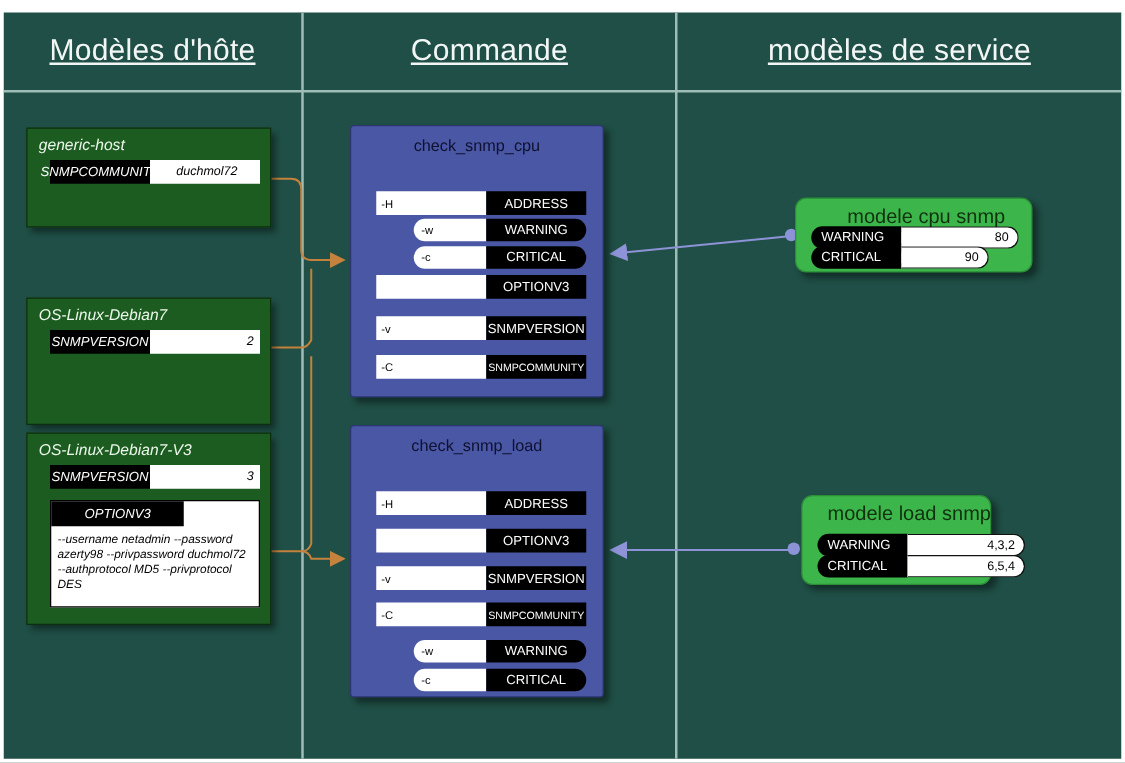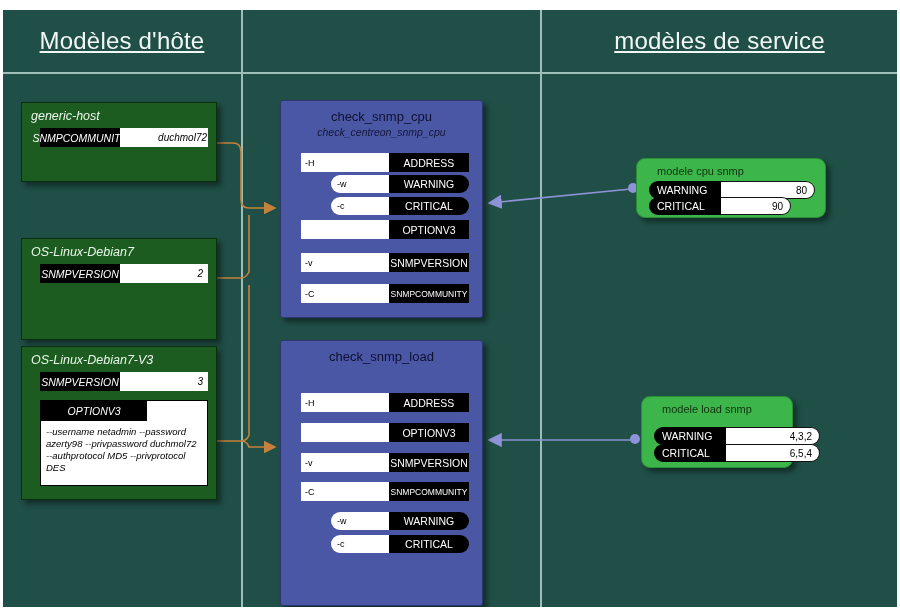--- a/index.html
+++ b/index.html
@@ -28,22 +28,22 @@
 
   
   .cmd{background:#4a57a5;border:1px solid #2d3671;border-radius:3px;}
   .cmd .ctitle{position:absolute;left:0;right:0;top:8px;text-align:center;
                color:#0e1130;font-size:13px;white-space:nowrap;}
   .cmd .csub{position:absolute;left:0;right:0;top:25px;text-align:center;
              color:#141838;font-size:10.5px;font-style:italic;white-space:nowrap;}
 
   
   .svc{background:#3cb54a;border:1px solid #2c8f38;border-radius:9px;}
-  .svc .stitle{position:absolute;left:0;right:0;top:6px;
-               color:#10320f;font-size:11px;white-space:nowrap;padding-left:20px;}
+  .svc .stitle{position:absolute;left:0;right:0;top:6px;text-align:center;
+               color:#10320f;font-size:16px;white-space:nowrap;padding-left:20px;}
 
   
   
   .mrow{position:absolute;display:flex;align-items:stretch;height:19px;
         box-sizing:border-box;}
   .mrow .val{background:#ffffff;color:#000;display:flex;align-items:center;
              font-size:10px;box-sizing:border-box;}
   .mrow .lab{background:#000000;color:#ffffff;display:flex;align-items:center;
              justify-content:center;font-size:10.5px;box-sizing:border-box;}
 
@@ -79,20 +79,21 @@
 </head>
 <body>
 
 <div id="canvas">
 
   <div class="vdiv" style="left:238px"></div>
   <div class="vdiv" style="left:537px"></div>
   <div class="hdiv"></div>
 
   <div class="colhead" style="left:0;width:238px">Modèles d'hôte</div>
+  <div class="colhead" style="left:240px;width:297px">Commande</div>
   <div class="colhead" style="left:539px;width:355px">modèles de service</div>
 
   <svg class="links">
     <defs>
       <marker id="arrTan" markerWidth="8" markerHeight="8" refX="7" refY="4" orient="auto">
           <path d="M0,0 L8,4 L0,8 z" fill="#c4823c"></path>
         </marker>
       <marker id="arrBlue" markerWidth="9" markerHeight="9" refX="8" refY="4.5" orient="auto">
           <path d="M0,0 L9,4.5 L0,9 z" fill="#8d93d6"></path>
         </marker>
@@ -109,21 +110,21 @@
     <path d="M628,179 L486,193" fill="none" stroke="#8d93d6" stroke-width="1.6" marker-end="url(#arrBlue)"></path>
 
     <circle cx="632" cy="429" r="5" fill="#8d93d6"></circle>
     <path d="M630,430 L486,430" fill="none" stroke="#8d93d6" stroke-width="1.6" marker-end="url(#arrBlue)"></path>
   </svg>
 
   <div class="node host" style="left:18px;top:92px;width:196px;height:80px">
     <div class="title">generic-host</div>
     <div class="mrow rect" style="left:18px;top:25px;width:168px">
       <div class="lab" style="width:80px">SNMPCOMMUNITY</div>
-      <div class="val" style="width:88px;justify-content:flex-end;padding-right:1px">duchmol72</div>
+      <div class="val" style="width:88px;justify-content:flex-end;padding-right:18px">duchmol72</div>
     </div>
   </div>
 
   <div class="node host" style="left:18px;top:228px;width:196px;height:102px">
     <div class="title">OS-Linux-Debian7</div>
     <div class="mrow rect" style="left:18px;top:25px;width:168px">
       <div class="lab" style="width:80px">SNMPVERSION</div>
       <div class="val" style="width:88px;justify-content:flex-end;padding-right:5px">2</div>
     </div>
   </div>
@@ -135,21 +136,20 @@
       <div class="val" style="width:88px;justify-content:flex-end;padding-right:5px">3</div>
     </div>
     <div class="optblk" style="left:18px;top:53px;width:168px;height:86px">
       <div class="ohead">OPTIONV3</div>
       <div class="obody">--username netadmin --password azerty98 --privpassword duchmol72 --authprotocol MD5 --privprotocol DES</div>
     </div>
   </div>
 
   <div class="node cmd" style="left:277px;top:90px;width:203px;height:218px">
     <div class="ctitle">check_snmp_cpu</div>
-    <div class="csub">check_centreon_snmp_cpu</div>
 
     <div class="mrow rect" style="left:20px;top:52px;width:168px">
       <div class="val" style="width:88px">
         <span class="flag">-H</span>
         </div>
       <div class="lab" style="width:80px">ADDRESS</div>
     </div>
 
     <div class="mrow pill" style="left:50px;top:74px;width:138px">
       <div class="val" style="width:58px">
@@ -180,21 +180,21 @@
     </div>
 
     <div class="mrow rect" style="left:20px;top:183px;width:168px">
       <div class="val" style="width:88px">
         <span class="flag">-C</span>
         </div>
       <div class="lab" style="width:80px;font-size:8.5px">SNMPCOMMUNITY</div>
     </div>
   </div>
 
-  <div class="node cmd" style="left:277px;top:330px;width:203px;height:266px">
+  <div class="node cmd" style="left:277px;top:330px;width:203px;height:218px">
     <div class="ctitle">check_snmp_load</div>
 
     <div class="mrow rect" style="left:20px;top:52px;width:168px">
       <div class="val" style="width:88px">
         <span class="flag">-H</span>
         </div>
       <div class="lab" style="width:80px">ADDRESS</div>
     </div>
 
     <div class="mrow rect" style="left:20px;top:82px;width:168px">

